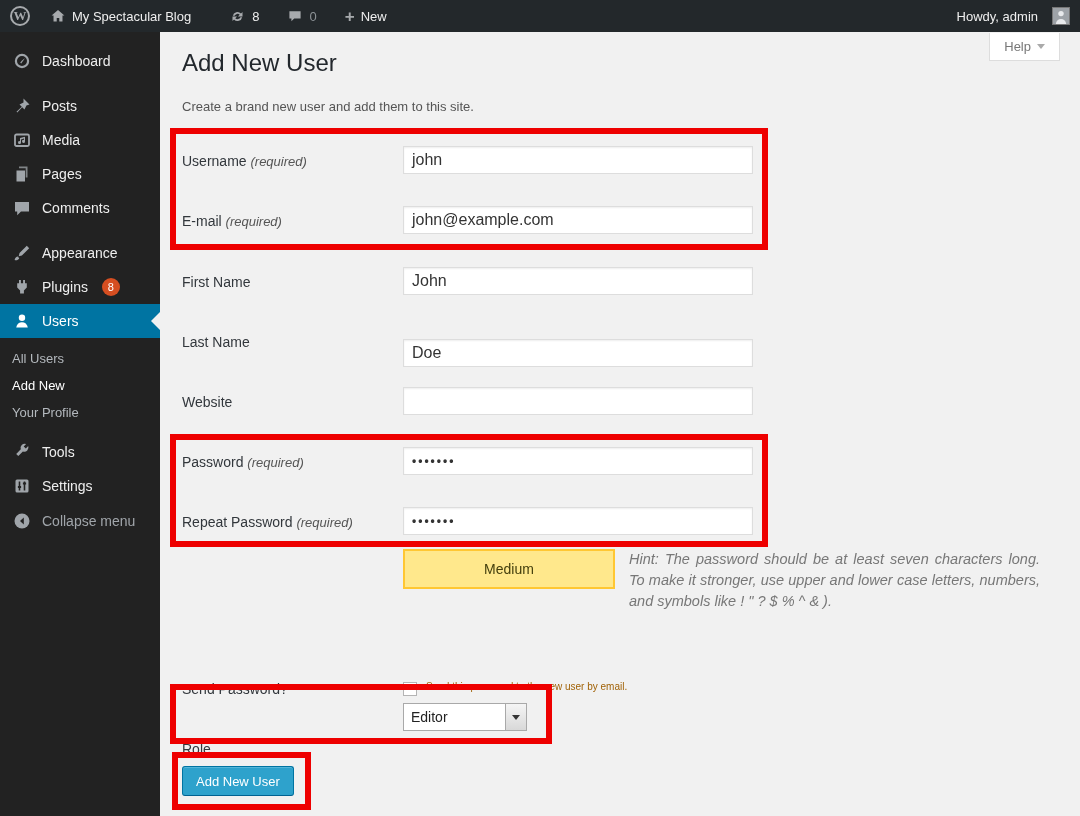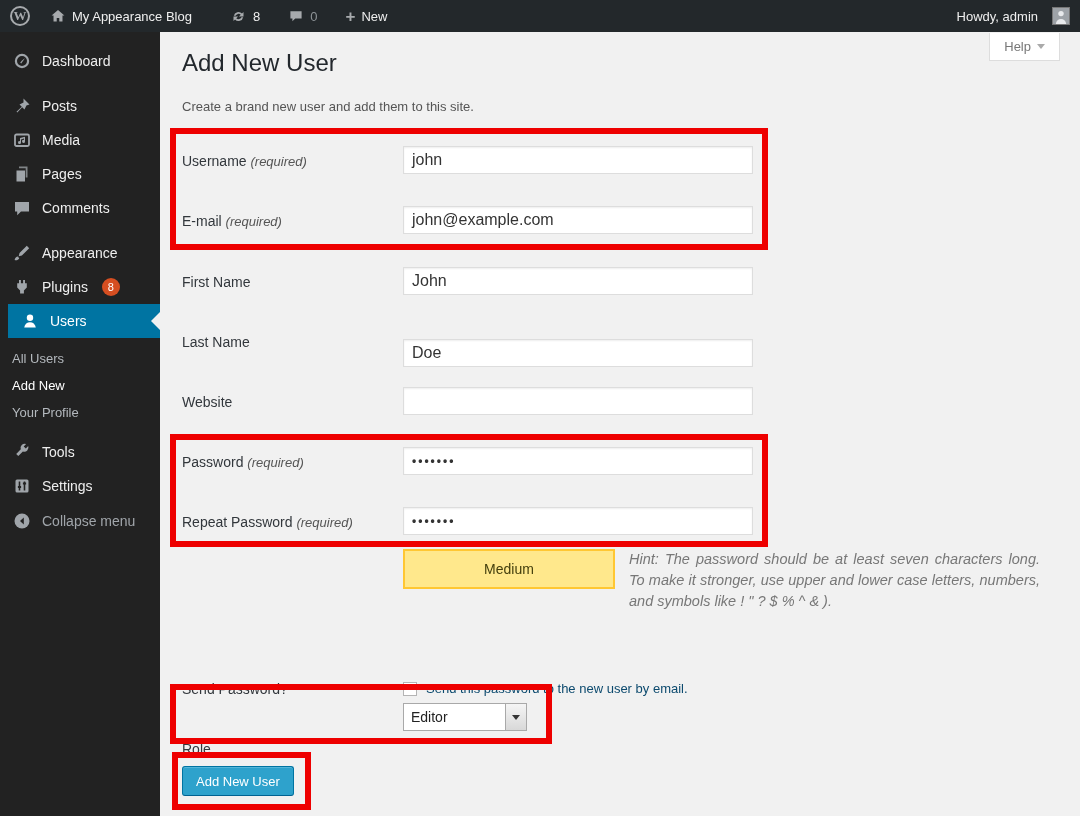--- a/index.html
+++ b/index.html
@@ -38,21 +38,21 @@
   #sidebar {
     position:absolute; top:32px; left:0; width:160px; height:784px;
     background:#222; padding-top:12px; z-index:40;
   }
   .menu-item {
     height:34px; display:flex; align-items:center; gap:10px;
     padding:0 0 0 12px; color:#eee; font-size:14px; cursor:pointer; position:relative;
   }
   .menu-item .mi-icon { color:#a0a5aa; width:20px; height:20px; flex:0 0 20px; }
   .menu-sep { height:11px; }
-  .menu-item.active { background:#0074a2; color:#fff;margin-left:8px; }
+  .menu-item.active { background:#0074a2; color:#fff; }
   .menu-item.active .mi-icon { color:#fff; }
   .menu-item.active::after {
     content:""; position:absolute; right:0; top:50%; margin-top:-9px;
     border-top:9px solid transparent; border-bottom:9px solid transparent;
     border-right:9px solid #f1f1f1;
   }
   .badge {
     min-width:18px; height:18px; border-radius:9px; background:#d54e21;
     color:#fff; font-size:11px; display:inline-flex; align-items:center;
     justify-content:center; padding:0 5px; margin-left:4px;
@@ -103,21 +103,21 @@
     float:left; width:212px; height:40px; margin:0 14px 6px 53px;
     background:#ffe88c; border:2px solid #ffc733;
     font-style:normal; font-size:14px; color:#45400e;
     display:flex; align-items:center; justify-content:center; text-align:center;
   }
   
   .checkbox {
     position:absolute; left:243px; top:650px; width:14px; height:14px;
     background:#fff; border:1px solid #b4b4b4; cursor:pointer;
   }
-  #send-pw-text { position:absolute; left:266px; top:649px; font-size:13px; color:#0c4a6e; cursor:pointer; }
+  #send-pw-text { position:absolute; left:266px; top:649px; font-size:10px; color:#a16207; cursor:pointer; }
   
   #role-select {
     position:absolute; left:243px; top:671px; width:124px; height:28px;
     background:#fff; border:1px solid #a9a9a9; display:flex; align-items:center;
     cursor:pointer;
   }
   #role-select .sel-text { flex:1; font-size:14px; color:#222; padding-left:7px; }
   #role-select .sel-btn {
     width:21px; height:100%; border-left:1px solid #a9a9a9;
     background:linear-gradient(#f5f5f5,#d8d8d8);
@@ -146,21 +146,21 @@
   <div class="bar-left">
     <div class="bar-item">
       <span class="wp-logo-circle">W</span>
     </div>
     <div class="bar-item">
       <span>
         <svg width="16" height="16" viewBox="0 0 20 20">
             <path fill="#a7aaad" d="M10 2.5l8 7h-2.4v7.5h-4v-4.5H8.4v4.5h-4V9.5H2z"></path>
           </svg>
       </span>
-      <span>My Appearance Blog</span>
+      <span>My Spectacular Blog</span>
     </div>
     <div class="bar-item" style="margin-left:18px;">
       <span>
         <svg width="17" height="17" viewBox="0 0 20 20" fill="#a7aaad">
           <path d="M4.5 9.2a5.6 5.6 0 0 1 9.6-2.7l1.8-1.8v5.4h-5.4l2.1-2.1A3.6 3.6 0 0 0 6.6 9.2z"></path>
           <path d="M15.5 10.8a5.6 5.6 0 0 1-9.6 2.7l-1.8 1.8V9.9h5.4l-2.1 2.1a3.6 3.6 0 0 0 6.0-1.2z"></path>
         </svg>
       </span>
       <span>8</span>
     </div>

